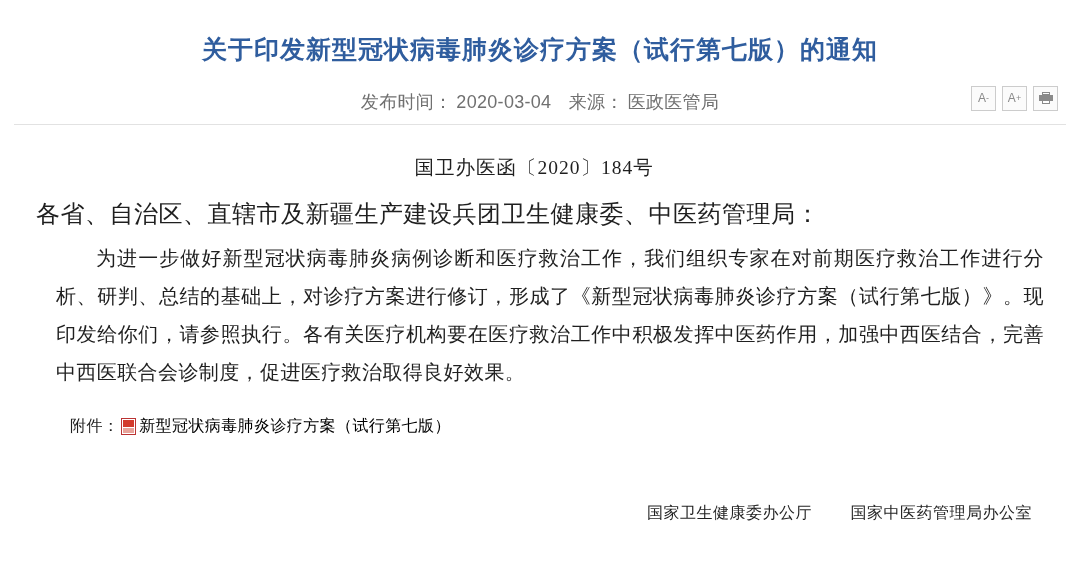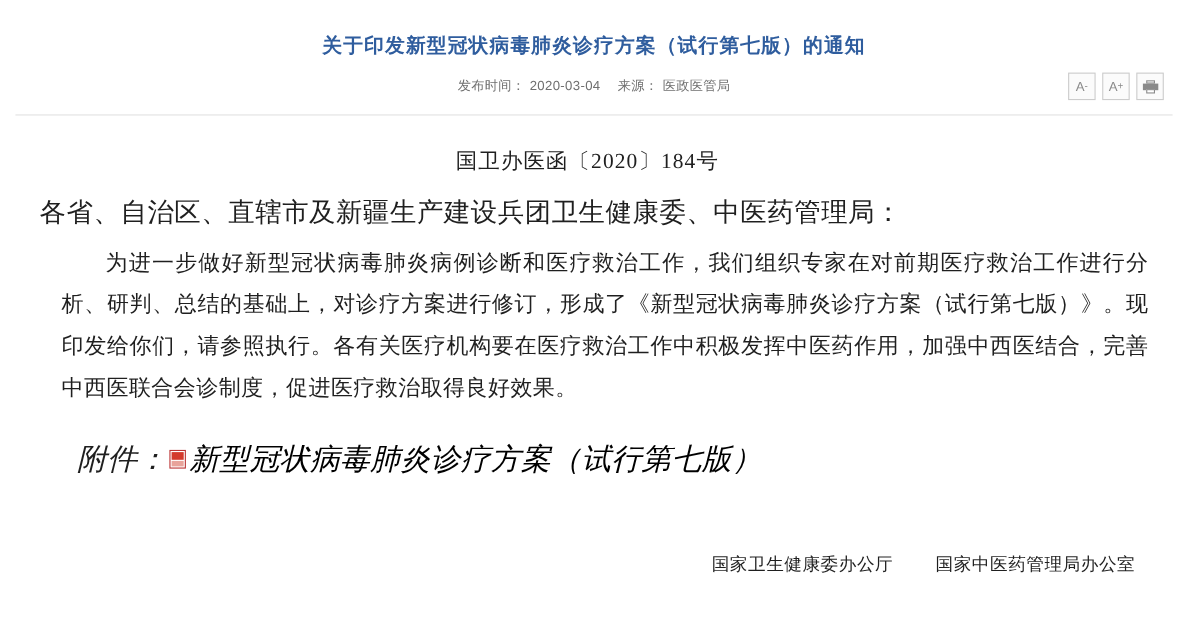--- a/index.html
+++ b/index.html
@@ -19,35 +19,35 @@
     width: 1080px;
     height: 567px;
     position: relative;
     box-sizing: border-box;
   }
 
   
   .doc-title {
     text-align: center;
     color: #2f5d9e;
-    font-size: 18px;
-    font-family: Liberation Sans, sans-serif;
+    font-size: 25px;
+    font-family: Liberation Mono, monospace;
     font-weight: 600;
     letter-spacing: 1px;
     padding-top: 17px;
     line-height: 1.4;
   }
   .meta-row {
     position: relative;
     height: 38px;
     margin-top: 12px;
   }
   .meta-center {
     text-align: center;
-    font-size: 12px;
+    font-size: 18px;
     color: #707070;
     font-family: "Liberation Sans", "DejaVu Sans", sans-serif;
     padding-top: 4px;
     letter-spacing: 0.3px;
   }
   .meta-center .meta-item { margin: 0 6px; }
   .meta-center .meta-label { margin-right: 4px; }
 
   .tools {
     position: absolute;
@@ -130,26 +130,25 @@
   .para {
     text-indent: 2em;
     font-size: 20px;
     text-align: justify;
     letter-spacing: 0.4px;
     margin-top: 2px;
     margin-left: 20px;
   }
   .attachment {
     margin-top: 14px;
-    font-size: 27px;
+    font-size: 16px;
     padding-left: 34px;
     display: flex;
     align-items: center;
     letter-spacing: 0.4px;
-    font-style: italic;
   }
   .pdf-icon {
     display: inline-block;
     width: 15px;
     height: 17px;
     background: #ffffff;
     border: 1px solid #b33;
     position: relative;
     margin-right: 3px;
     margin-left: 2px;

